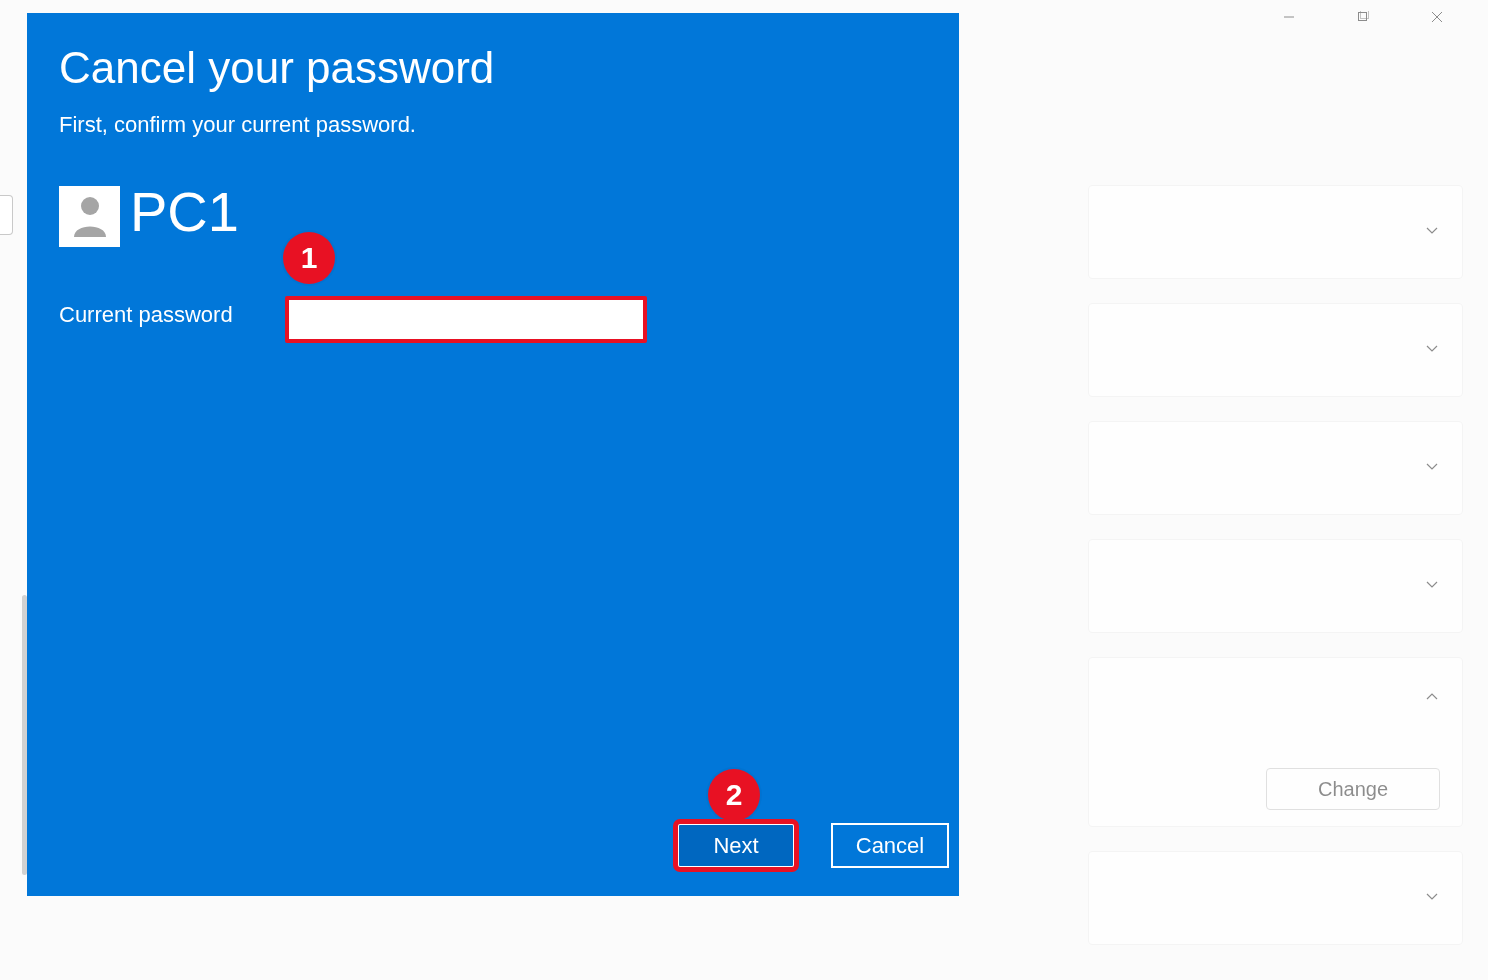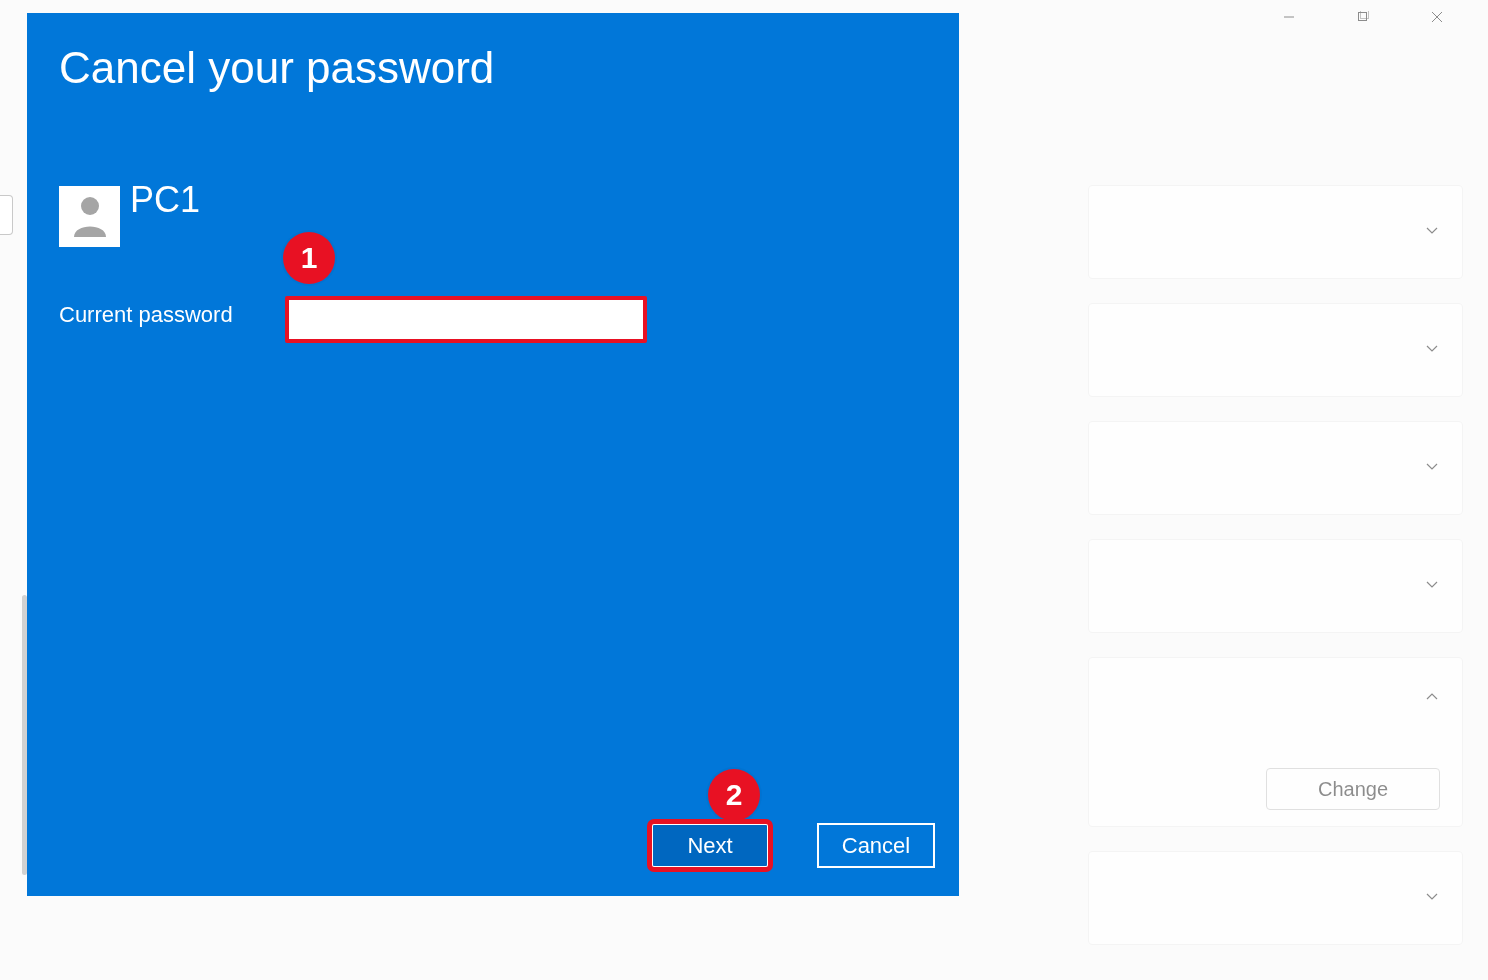--- a/index.html
+++ b/index.html
@@ -72,21 +72,21 @@
     position:absolute; left:32px; top:99px;
     font-size:22px; font-weight:400;
   }
   .avatar-box {
     position:absolute; left:32px; top:173px; width:61px; height:61px;
     background:#fff; display:flex; align-items:center; justify-content:center;
   }
   .avatar-glyph { width:40px; height:44px; }
   .username {
     position:absolute; left:103px; top:166px;
-    font-size:36px; font-weight:350;
+    font-size:56px; font-weight:350;
   }
   .field-label {
     position:absolute; left:32px; top:289px;
     font-size:22px; font-weight:400;
   }
   .pw-input-wrap {
     position:absolute; left:258px; top:283px; width:362px; height:47px;
   }
   .pw-input {
     width:100%; height:100%;
@@ -96,21 +96,21 @@
   }
   .badge {
     position:absolute; width:52px; height:52px; border-radius:50%;
     background:#e81123; color:#fff; font-size:30px; font-weight:700;
     display:flex; align-items:center; justify-content:center;
     box-shadow: 0 0 0 2px rgba(0,0,0,0.03);
   }
   .badge-1 { left:256px; top:219px; }
   .badge-2 { left:681px; top:756px; }
 
-  .btn-row { position:absolute; left:624px; bottom:28px; display:flex; gap:48px; }
+  .btn-row { position:absolute; left:650px; bottom:28px; display:flex; gap:36px; }
   .dlg-btn {
     width:118px; height:45px; border:2px solid #fff; background:transparent;
     color:#fff; font-size:22px; display:flex; align-items:center; justify-content:center;
   }
   .dlg-btn.primary {
     background:#0067c0; border:2px solid #fff; outline:5px solid #e81123; outline-offset:-1px;
     border-radius:3px;
   }
   .dlg-btn.secondary { border:2px solid #fff; }
 
@@ -184,20 +184,21 @@
           </svg></span>
     </div>
   </div>
 
   <div class="dim"></div>
 </div>
 
 <div class="dialog">
 
   <div class="dlg-title">Cancel your password</div>
+  <div class="dlg-sub">First, confirm your current password.</div>
 
   <div class="avatar-box">
     <span>
       <svg class="avatar-glyph" viewBox="0 0 40 44">
         <circle cx="20" cy="13" r="9" fill="#a5a5a5"></circle>
         <path d="M4 44 C4 30 36 30 36 44 Z" fill="#a5a5a5"></path>
       </svg>
     </span>
   </div>
   <div class="username">PC1</div>

